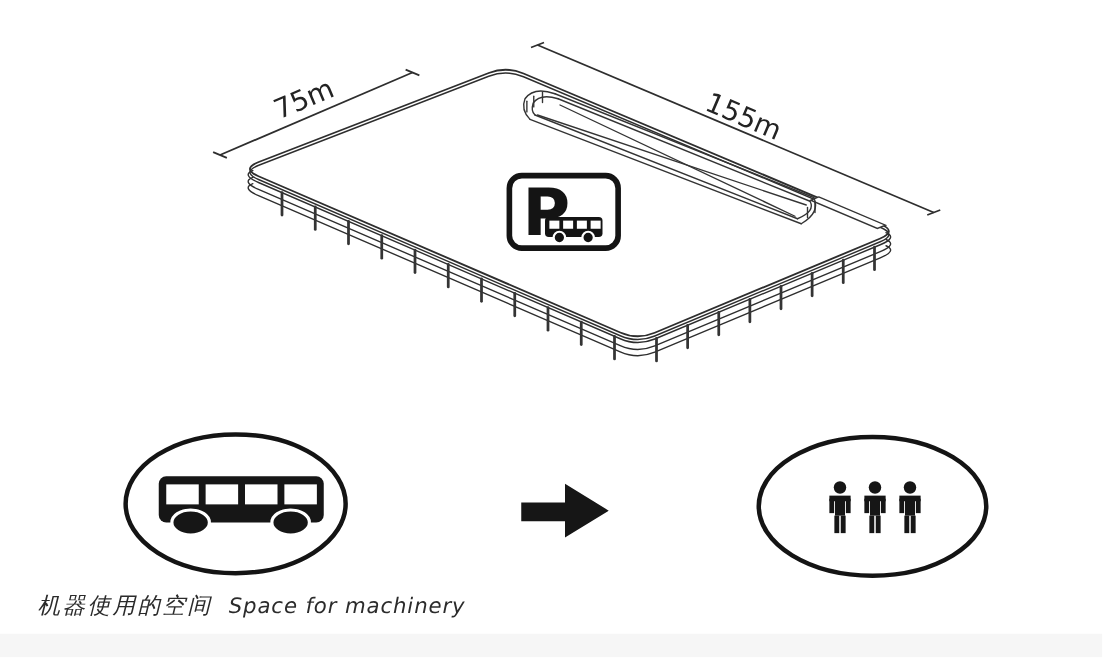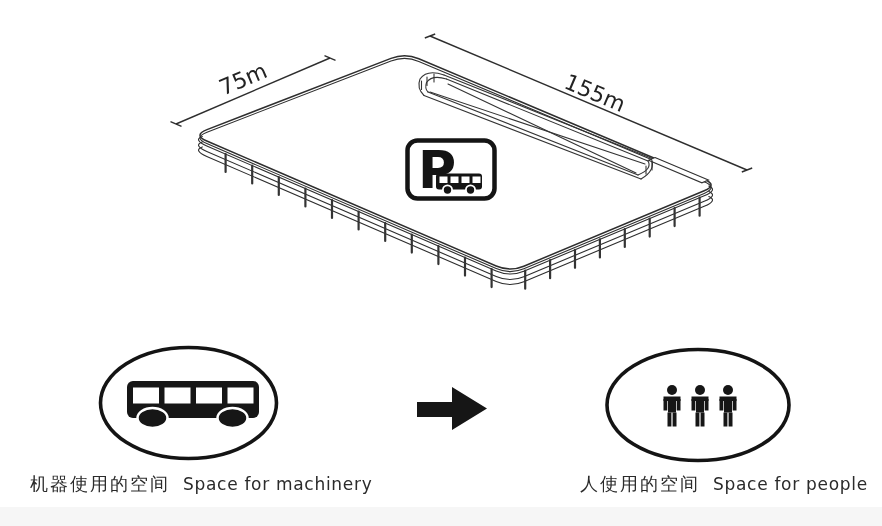--- a/index.html
+++ b/index.html
@@ -157,21 +157,18 @@
           <rect x="-8.5" y="399" width="3.8" height="11.5"></rect>
           <rect x="4.7" y="399" width="3.8" height="11.5"></rect>
           <rect x="-4" y="399" width="8" height="13.5"></rect>
           <rect x="-4.5" y="412.5" width="3.9" height="14"></rect>
           <rect x="0.6" y="412.5" width="3.9" height="14"></rect>
         </g>
       </g>
     </g>
   </svg>
 
-  <div class="caption" style="left:30px;">
+  <div class="caption" style="left:30px;font-style:italic;">
     <span class="zh">机器使用的空间</span><span class="en">Space for machinery</span>
-  </div>
-  <div class="caption" style="left:580px;">
-    <span class="zh">人使用的空间</span><span class="en">Space for people</span>
   </div>
 
   <div class="bottom-strip"></div>
 </div>
 
 </body></html>

